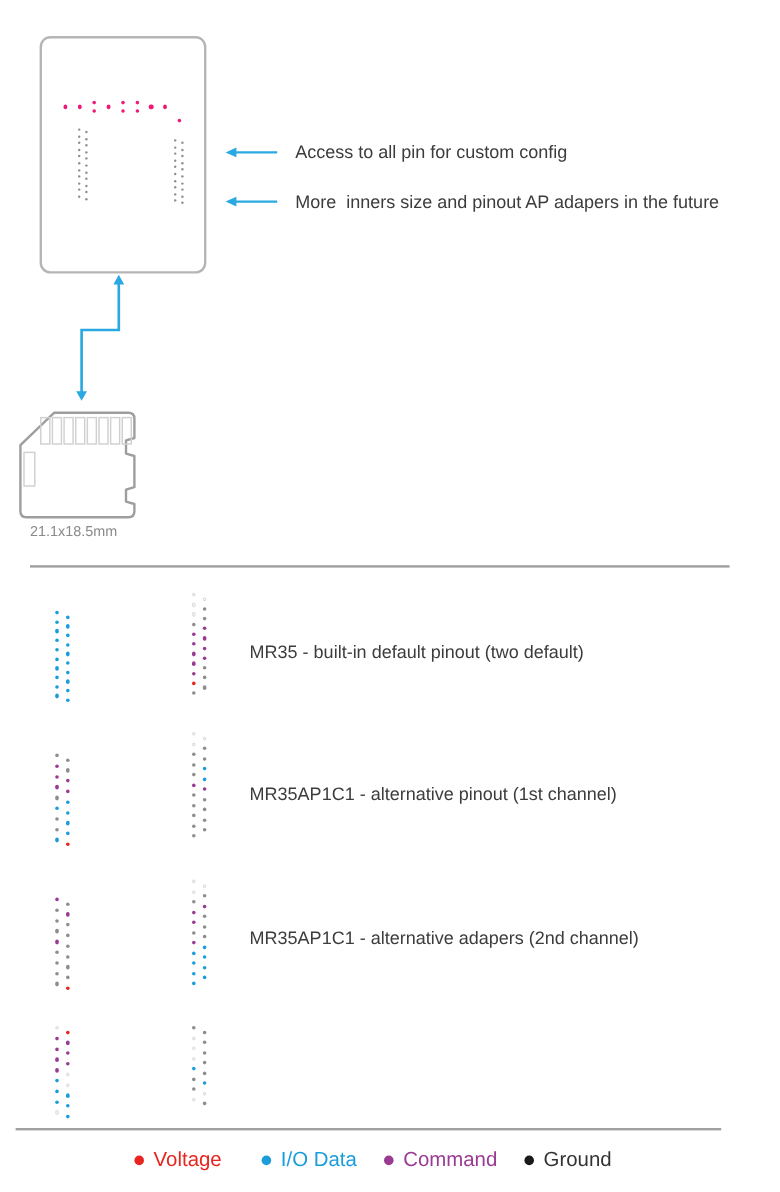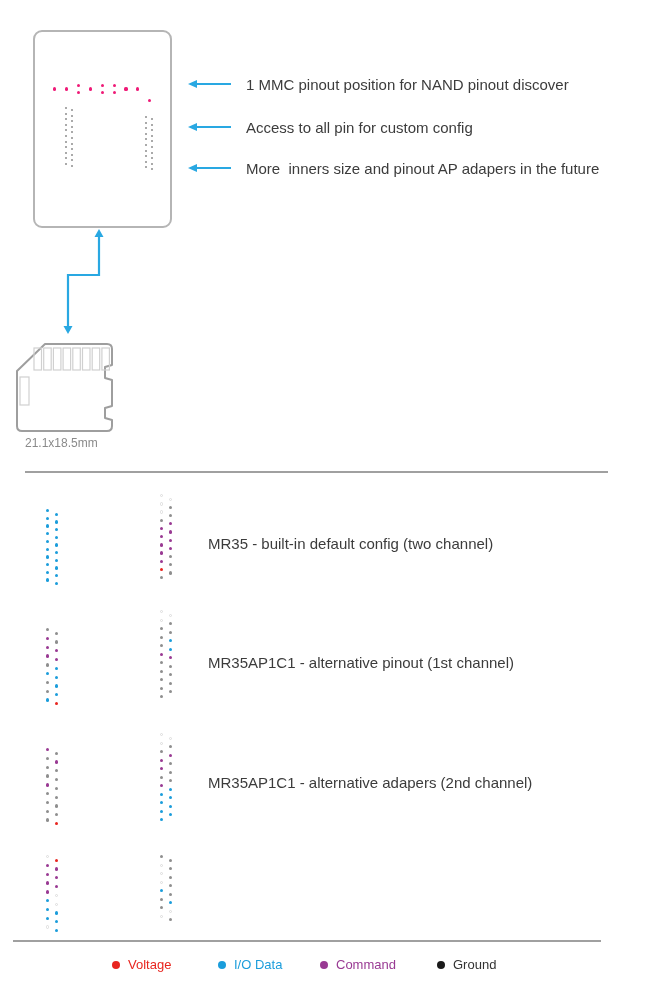--- a/index.html
+++ b/index.html
@@ -14,21 +14,21 @@
   .annotation .label{margin-left:14px;font-size:15px;white-space:pre;color:#3c3c3c;}
   
   .divider{height:2px;background:#a0a0a0;}
   
   .row-label{font-size:15px;color:#3c3c3c;white-space:pre;}
   
   .size-label{font-size:12px;color:#8a8a8a;}
   
   .legend-item{display:flex;align-items:center;gap:8px;position:absolute;}
   .legend-dot{width:8px;height:8px;border-radius:50%;}
-  .legend-label{font-size:13px;}
+  .legend-label{font-size:17px;}
   .dot{position:absolute;border-radius:50%;box-sizing:border-box;}
 </style>
 </head>
 <body>
 
 <div class="stage">
 
   <div class="abs board"></div>
 
   <div class="abs" id="pins-layer" style="left:0;top:0;width:650px;height:993px;">
@@ -314,27 +314,20 @@
         <span class="dot" style="left: 9px; top: 12px; width: 3.4px; height: 3.4px; background: rgb(142, 142, 142);"></span>
         <span class="dot" style="left: 9px; top: 20.5px; width: 3.4px; height: 3.4px; background: rgb(142, 142, 142);"></span>
         <span class="dot" style="left: 9px; top: 29px; width: 3.4px; height: 3.4px; background: rgb(142, 142, 142);"></span>
         <span class="dot" style="left: 9px; top: 37.5px; width: 3.4px; height: 3.4px; background: rgb(142, 142, 142);"></span>
         <span class="dot" style="left: 9px; top: 46px; width: 3.4px; height: 3.4px; background: rgb(27, 157, 219);"></span>
         <span class="dot" style="left: 9px; top: 54.5px; width: 3.4px; height: 3.4px; background: rgb(255, 255, 255); border: 1px solid rgb(220, 220, 220);"></span>
         <span class="dot" style="left: 9px; top: 63px; width: 3.4px; height: 3.4px; background: rgb(142, 142, 142);"></span>
       </div>
     </div>
 
-  <div class="abs annotation" style="left:186px;top:76px;">
-    <svg width="46" height="12">
-      <line x1="45" y1="6" x2="10" y2="6" stroke="#29a8e2" stroke-width="2"></line>
-      <polygon points="2,6 11,2 11,10" fill="#29a8e2"></polygon>
-    </svg>
-    <span class="label">1 MMC pinout position for NAND pinout discover</span>
-  </div>
   <div class="abs annotation" style="left:186px;top:160px;">
     <svg width="46" height="12">
       <line x1="45" y1="6" x2="10" y2="6" stroke="#29a8e2" stroke-width="2"></line>
       <polygon points="2,6 11,2 11,10" fill="#29a8e2"></polygon>
     </svg>
     <span class="label">More  inners size and pinout AP adapers in the future</span>
   </div>
   <div class="abs annotation" style="left:186px;top:119px;">
     <svg width="46" height="12">
       <line x1="45" y1="6" x2="10" y2="6" stroke="#29a8e2" stroke-width="2"></line>
@@ -361,21 +354,21 @@
       <rect x="78.2" y="7" width="7.5" height="22"></rect>
       <rect x="87.9" y="7" width="7.5" height="22"></rect>
       <rect x="6" y="36" width="9" height="28"></rect>
     </g>
   </svg>
   <div class="abs size-label" style="left:25px;top:436px;">21.1x18.5mm</div>
 
   <div class="abs divider" style="left:25px;top:471px;width:583px;"></div>
   <div class="abs divider" style="left:13px;top:940px;width:588px;"></div>
 
-  <div class="abs row-label" style="left:208px;top:535px;">MR35 - built-in default config (two channel)</div>
+  <div class="abs row-label" style="left:208px;top:535px;">MR35 - built-in default pinout (two default)</div>
   <div class="abs row-label" style="left:208px;top:654px;">MR35AP1C1 - alternative pinout (1st channel)</div>
   <div class="abs row-label" style="left:208px;top:774px;">MR35AP1C1 - alternative adapers (2nd channel)</div>
 
   <div class="abs" style="left:0;top:957px;width:650px;height:18px;">
     <div class="legend-item" style="left:112px;">
       <span class="legend-dot" style="background: rgb(232, 37, 31);"></span>
       <span class="legend-label" style="color: rgb(232, 37, 31);">Voltage</span>
     </div>
     <div class="legend-item" style="left:218px;">
       <span class="legend-dot" style="background: rgb(27, 157, 219);"></span>

